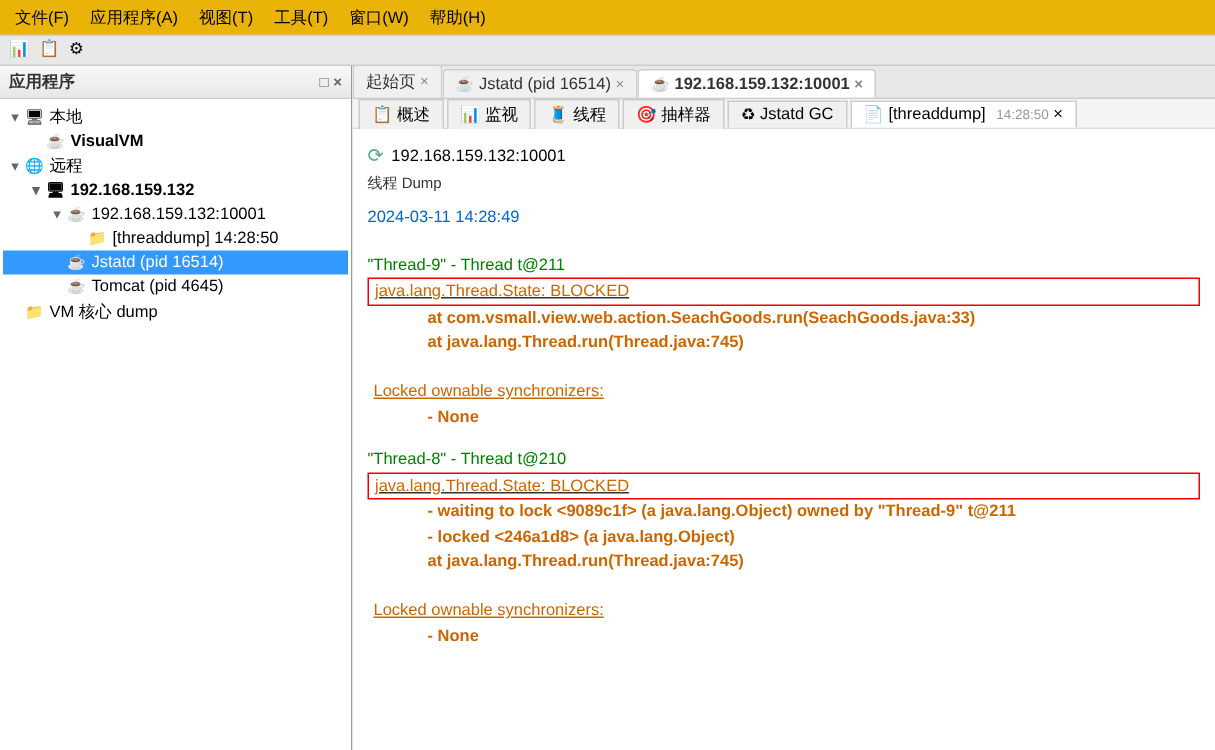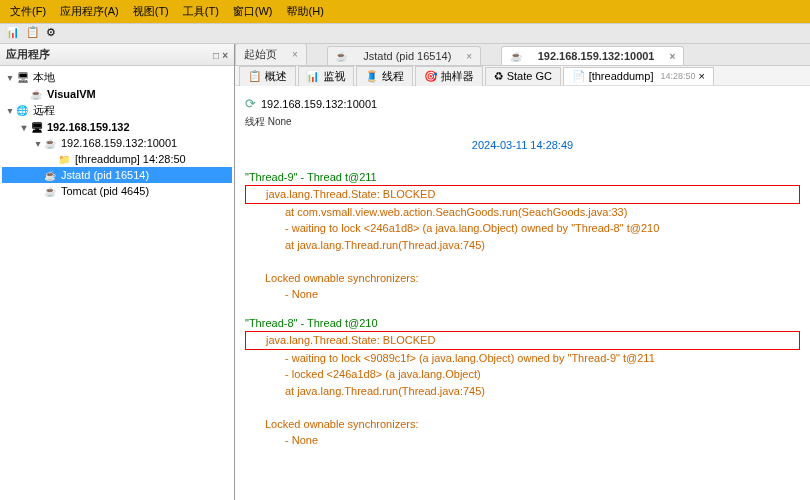--- a/index.html
+++ b/index.html
@@ -15,38 +15,38 @@
 .tree-node { display:flex; align-items:center; padding:1px 0; white-space:nowrap; cursor:default; }
 .tree-node.selected { background:#3399ff; color:#fff; }
 .tree-node .expand { width:12px; text-align:center; color:#666; font-size:10px; }
 .tree-node .ico { width:14px; height:14px; margin-right:3px; display:inline-flex; align-items:center; justify-content:center; font-size:10px; }
 .tree-node.l1 { padding-left:2px; }
 .tree-node.l2 { padding-left:16px;font-weight:bold; }
 .tree-node.l3 { padding-left:30px; }
 .tree-node.l4 { padding-left:44px;align-items:center; }
 .right { flex:1; display:flex; flex-direction:column; background:#fff; overflow:hidden; }
 .tabstrip { display:flex; background:#e8e8e8; border-bottom:1px solid #ccc; align-items:flex-end; height:22px; }
-.tab { padding:3px 8px; border:1px solid #ccc; border-bottom:none; background:#f0f0f0; margin-right:20px; display:flex; align-items:center; gap:15px; font-size:10px; color:#333; border-radius:3px 3px 0 0;text-align:right; }
+.tab { padding:3px 8px; border:1px solid #ccc; border-bottom:none; background:#f0f0f0; margin-right:0; display:flex; align-items:center; gap:3px; font-size:10px; color:#333; border-radius:3px 3px 0 0;text-align:right; }
 .tab.active { background:#fff; font-weight:bold; }
 .tab .close { color:#888; font-size:10px; }
 .subtabstrip { display:flex; background:#f4f4f4; border-bottom:1px solid #ddd; height:20px; align-items:center; padding-left:4px; }
 .subtab { padding:2px 8px; border:1px solid #ccc; border-bottom:none; background:#f0f0f0; margin-right:2px; font-size:10px; display:flex; align-items:center; gap:3px; }
 .subtab.active { background:#fff; }
 .subtab .ts { color:#999; font-size:9px; margin-left:4px;text-align:right; }
 .content { flex:1; overflow:auto; padding:6px 10px; }
 .content h2 { font-size:14px; font-weight:normal; margin:4px 0 2px; display:flex; align-items:center; gap:5px; }
 .content h2 .refresh { color:#5a8; font-size:13px; }
 .section-title { font-size:10px; color:#333; margin:4px 0 8px; }
 .dump-body { font-family:"SimSun",monospace; font-size:10px; line-height:1.5; color:#333; }
-.dump-body .blue { color:#0066cc;text-align:center; }
+.dump-body .blue { color:#0066cc; }
 .dump-body .green { color:#008000; }
 .dump-body .orange { color:#cc6600; }
 .dump-body .redbox { border:1px solid #e00; padding:0 2px; display:inline-block; }
-.dump-body .ind1 { padding-left:20px; display:block; }
-.dump-body .ind2 { padding-left:40px; display:block; }
+.dump-body .ind1 { padding-left:4px; display:block;text-decoration:underline; }
+.dump-body .ind2 { padding-left:40px; display:block;font-weight:bold; }
 .thread-block { margin-bottom:12px; }
 .left-header .ctrl { color:#666; font-size:10px; }
 .ico-host::before { content:"🖥"; font-size:10px; }
 .ico-remote::before { content:"🌐"; font-size:10px; }
 .ico-java::before { content:"☕"; font-size:10px; color:#c60; }
 .ico-folder::before { content:"📁"; font-size:10px; }
 .ico-snapshot::before { content:"📷"; font-size:10px; }
 </style>
 </head>
 <body>
@@ -104,20 +104,25 @@
       <div class="tree-node l3 selected">
           <span class="expand"></span>
           <span class="ico ico-java"></span>
           <span>Jstatd (pid 16514)</span>
         </div>
       <div class="tree-node l3">
           <span class="expand"></span>
           <span class="ico ico-java"></span>
           <span>Tomcat (pid 4645)</span>
         </div>
+      <div class="tree-node l1">
+          <span class="expand"></span>
+          <span class="ico ico-folder"></span>
+          <span>VM 核心 dump</span>
+        </div>
     </div>
   </div>
   <div class="right">
     <div class="tabstrip">
       <div class="tab">
           <span>起始页</span>
           <span class="close">×</span>
         </div>
       <div class="tab">
           <span class="ico-java"></span>
@@ -142,43 +147,42 @@
       <div class="subtab">
           <span>🧵</span>
           <span>线程</span>
         </div>
       <div class="subtab">
           <span>🎯</span>
           <span>抽样器</span>
         </div>
       <div class="subtab">
           <span>♻</span>
-          <span>State GC</span>
+          <span>Jstatd GC</span>
         </div>
       <div class="subtab active">
           <span>📄</span>
           <span>[threaddump]</span>
           <span class="ts">14:28:50</span>
           <span class="close">×</span>
         </div>
     </div>
     <div class="content">
       <h2>
           <span class="refresh">⟳</span>
           <span>192.168.159.132:10001</span>
         </h2>
-      <div class="section-title">线程 None</div>
+      <div class="section-title">线程 Dump</div>
       <div class="dump-body">
         <div class="blue">2024-03-11 14:28:49</div>
         <br>
         <div class="thread-block">
           <div><span class="green">"Thread-9" - Thread t@211</span></div>
           <span class="ind1 redbox"><span class="orange">java.lang.Thread.State: BLOCKED</span></span>
           <span class="ind2"><span class="orange">at com.vsmall.view.web.action.SeachGoods.run(SeachGoods.java:33)</span></span>
-          <span class="ind2"><span class="orange">- waiting to lock &lt;246a1d8&gt; (a java.lang.Object) owned by "Thread-8" t@210</span></span>
           <span class="ind2"><span class="orange">at java.lang.Thread.run(Thread.java:745)</span></span>
           <br>
           <span class="ind1 orange">Locked ownable synchronizers:</span>
           <span class="ind2 orange">- None</span>
         </div>
         <div class="thread-block">
           <div><span class="green">"Thread-8" - Thread t@210</span></div>
           <span class="ind1 redbox"><span class="orange">java.lang.Thread.State: BLOCKED</span></span>
           <span class="ind2"><span class="orange">- waiting to lock &lt;9089c1f&gt; (a java.lang.Object) owned by "Thread-9" t@211</span></span>
           <span class="ind2"><span class="orange">- locked &lt;246a1d8&gt; (a java.lang.Object)</span></span>

